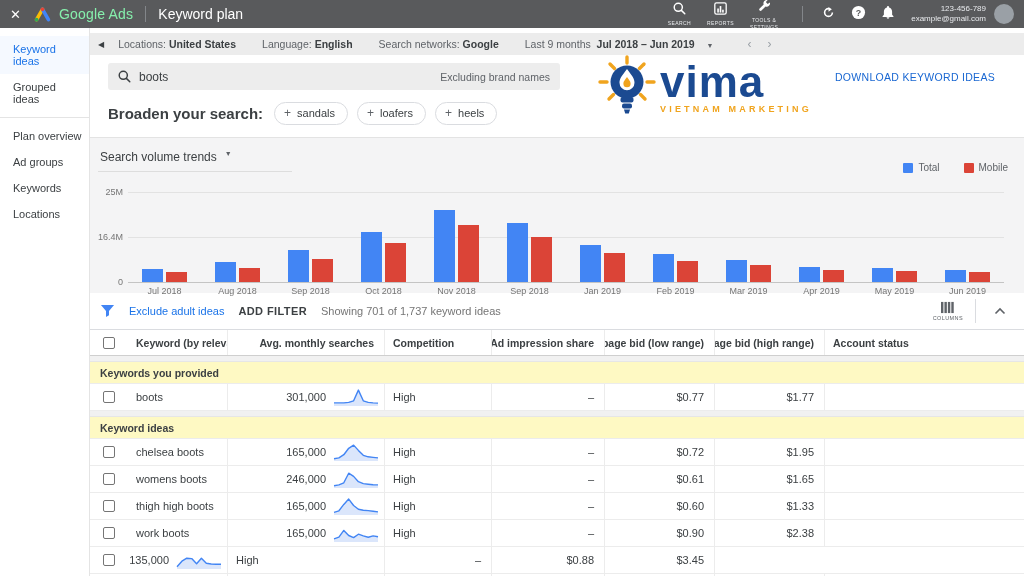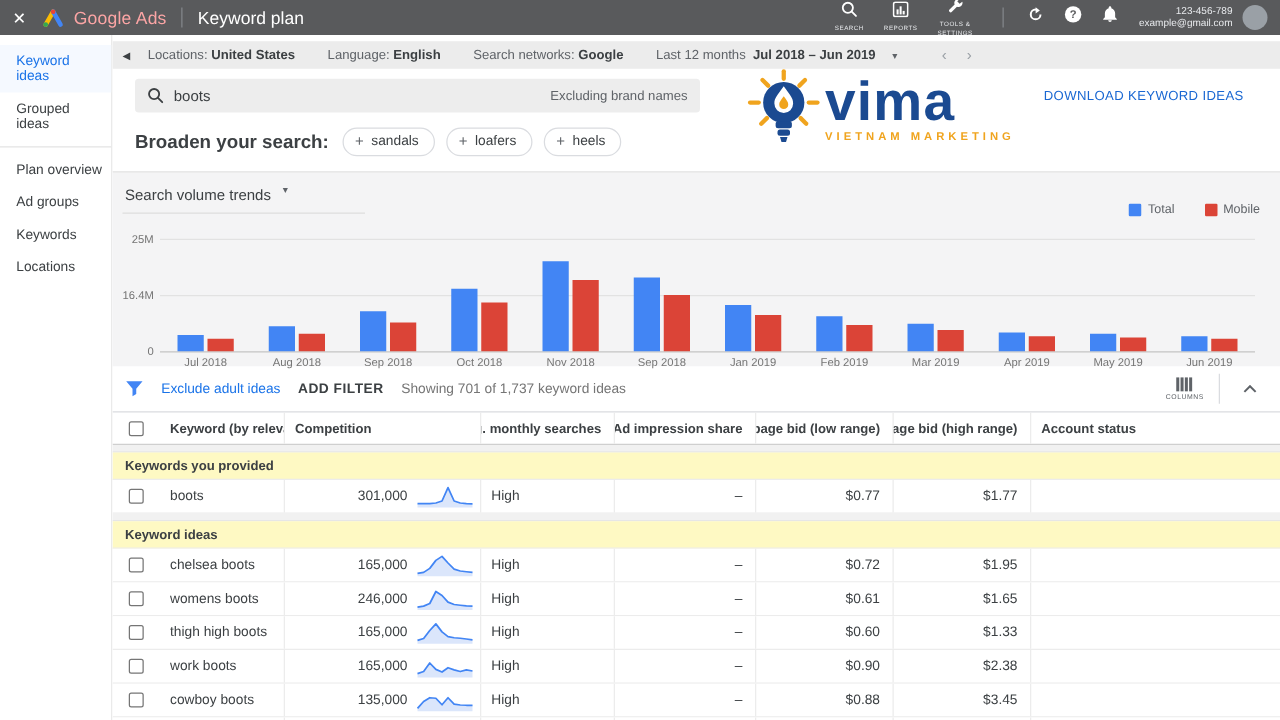--- a/index.html
+++ b/index.html
@@ -4,21 +4,21 @@
 <style>
   * { margin:0; padding:0; box-sizing:border-box; }
   html,body { width:1024px; height:576px; overflow:hidden; background:#fff;
               font-family:"Liberation Sans", sans-serif; }
 
   
   .topbar { height:28px; background:#595a5c; display:flex; align-items:center;
             padding:0 10px; color:#fff; }
   .tb-close { font-size:13px; color:#fff; margin-right:12px; cursor:pointer; }
   .tb-logo { margin-right:7px; display:flex; align-items:center; }
-  .tb-brand { font-size:14px; letter-spacing:.2px; color:#fca5a5; }
+  .tb-brand { font-size:14px; letter-spacing:.2px; color:#86efac; }
   .tb-div { width:1px; height:16px; background:#83868a; margin:0 12px; }
   .tb-title { font-size:14px; color:#fff; }
   .tb-spacer { flex:1; }
   .tb-nav { display:flex; align-items:center; gap:16px; margin-right:12px; }
   .tb-nav-item { display:flex; flex-direction:column; align-items:center; gap:1px; cursor:pointer; }
   .tb-nav-item .lbl { font-size:5px; color:#e8eaed; letter-spacing:.4px; text-align:center; line-height:1.3; }
   .tb-icons { display:flex; align-items:center; gap:15px; margin:0 6px; }
   .tb-acct { text-align:right; font-size:8px; line-height:1.25; color:#e8eaed; margin:0 8px 0 10px; }
   .tb-avatar { width:20px; height:20px; border-radius:50%; background:#9aa0a6; }
 
@@ -191,21 +191,21 @@
       </div>
   </div>
 
   <div class="main">
 
     <div class="filterbar">
       <span class="fb-back">◀</span>
       <span class="fb-pair"><span>Locations:</span> <b>United States</b></span>
       <span class="fb-pair"><span>Language:</span> <b>English</b></span>
       <span class="fb-pair"><span>Search networks:</span> <b>Google</b></span>
-      <span class="fb-range"><span>Last 12 months</span>&nbsp; <b>Jul 2018 – Jun 2019</b><span class="fb-caret"> ▼</span></span>
+      <span class="fb-range"><span>Last 9 months</span>&nbsp; <b>Jul 2018 – Jun 2019</b><span class="fb-caret"> ▼</span></span>
       <span class="fb-chevs">
         <span>‹</span>
         <span>›</span>
       </span>
     </div>
 
     <div class="search-panel">
       <div class="search-box">
         <svg width="13" height="13" viewBox="0 0 16 16">
             <circle cx="6.5" cy="6.5" r="5" fill="none" stroke="#3c4043" stroke-width="1.8"></circle>
@@ -374,22 +374,22 @@
     </div>
 
     <div class="table">
       <div class="trow thead" id="thead">
           <div class="cell">
             <div class="checkbox"></div>
           </div>
           <div class="cell l bdr hdr-kw">
             <span>Keyword (by relevance)</span>
           </div>
+          <div class="cell r bdr">Avg. monthly searches</div>
           <div class="cell l bdr">Competition</div>
-          <div class="cell r bdr">Avg. monthly searches</div>
           <div class="cell r bdr">Ad impression share</div>
           <div class="cell r bdr">Top of page bid (low range)</div>
           <div class="cell r bdr">Top of page bid (high range)</div>
           <div class="cell l">Account status</div>
         </div>
       <div id="tbody">
           <div class="section-gap"></div>
           <div class="section-title">Keywords you provided</div>
           <div class="trow drow">
             <div class="cell">
@@ -480,21 +480,20 @@
             <div class="cell l bdr">High</div>
             <div class="cell r bdr">–</div>
             <div class="cell r bdr">$0.90</div>
             <div class="cell r bdr">$2.38</div>
             <div class="cell l"></div>
           </div>
           <div class="trow drow">
             <div class="cell">
               <div class="checkbox"></div>
             </div>
-            <div class="cell l bdr">cowboy boots</div>
             <div class="cell avg-cell bdr">
               <span>135,000</span>
               <span><svg width="46" height="22" viewBox="0 0 46 22">
                   <polygon points="1.0,18.7 5.9,13.2 10.8,10.2 15.7,10.6 20.6,15.8 25.4,10.2 30.3,15.3 35.2,16.0 40.1,16.2 45.0,16.2 45,21 1,21" fill="#dbe6fb"></polygon>
                   <polyline points="1.0,18.7 5.9,13.2 10.8,10.2 15.7,10.6 20.6,15.8 25.4,10.2 30.3,15.3 35.2,16.0 40.1,16.2 45.0,16.2" fill="none" stroke="#4285f4" stroke-width="1.4" stroke-linejoin="round"></polyline>
                 </svg></span>
             </div>
             <div class="cell l bdr">High</div>
             <div class="cell r bdr">–</div>
             <div class="cell r bdr">$0.88</div>

